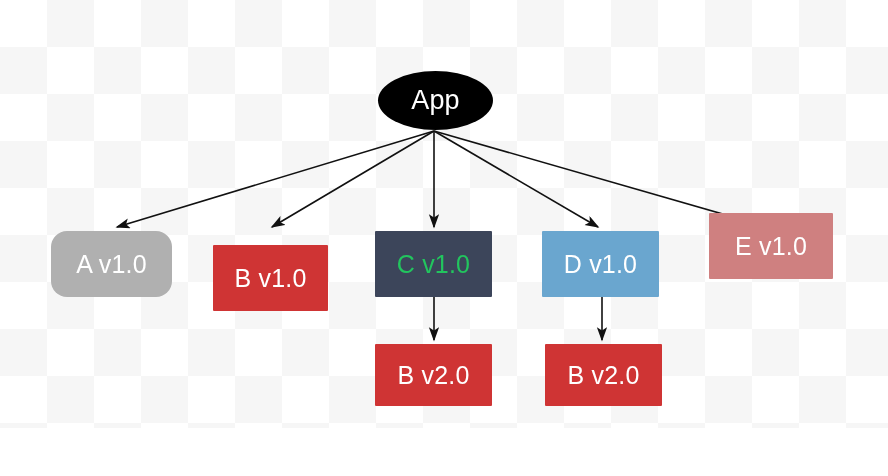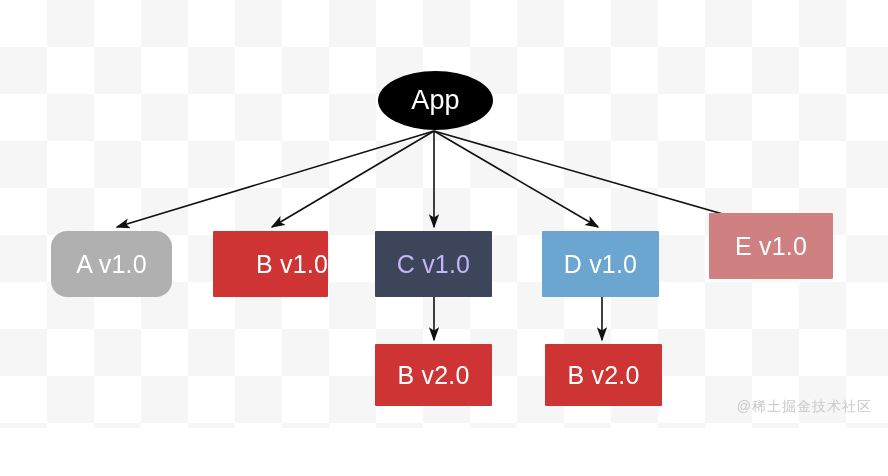--- a/index.html
+++ b/index.html
@@ -87,34 +87,33 @@
       <line x1="602" y1="297" x2="602" y2="340" stroke="#111111" stroke-width="1.6" marker-end="url(#arrowhead)"></line>
     </svg>
 
   <div id="node-layer">
       <div class="node ellipse" style="left: 378px; top: 71px; width: 115px; height: 59px; background: rgb(0, 0, 0); color: rgb(255, 255, 255);">
         <span>App</span>
       </div>
       <div class="node box" style="left: 51px; top: 231px; width: 121px; height: 66px; background: rgb(176, 176, 176); color: rgb(255, 255, 255); border-radius: 16px;">
         <span>A v1.0</span>
       </div>
-      <div class="node box" style="left: 213px; top: 231px; width: 115px; height: 66px; background: rgb(207, 52, 52); color: rgb(255, 255, 255); justify-content: flex-end;">
+      <div class="node box" style="left: 213px; top: 245px; width: 115px; height: 66px; background: rgb(207, 52, 52); color: rgb(255, 255, 255);">
         <span>B v1.0</span>
       </div>
-      <div class="node box" style="left: 375px; top: 231px; width: 117px; height: 66px; background: rgb(60, 69, 90); color: #c4b5fd;">
+      <div class="node box" style="left: 375px; top: 231px; width: 117px; height: 66px; background: rgb(60, 69, 90); color: #22c55e;">
         <span>C v1.0</span>
       </div>
       <div class="node box" style="left: 542px; top: 231px; width: 117px; height: 66px; background: rgb(106, 166, 207); color: rgb(255, 255, 255);">
         <span>D v1.0</span>
       </div>
       <div class="node box" style="left: 709px; top: 213px; width: 124px; height: 66px; background: rgb(207, 128, 128); color: rgb(255, 255, 255);">
         <span>E v1.0</span>
       </div>
       <div class="node box" style="left: 375px; top: 344px; width: 117px; height: 62px; background: rgb(207, 52, 52); color: rgb(255, 255, 255);">
         <span>B v2.0</span>
       </div>
       <div class="node box" style="left: 545px; top: 344px; width: 117px; height: 62px; background: rgb(207, 52, 52); color: rgb(255, 255, 255);">
         <span>B v2.0</span>
       </div>
     </div>
 
-  <div class="watermark">@稀土掘金技术社区</div>
 </div>
 
 </body></html>

